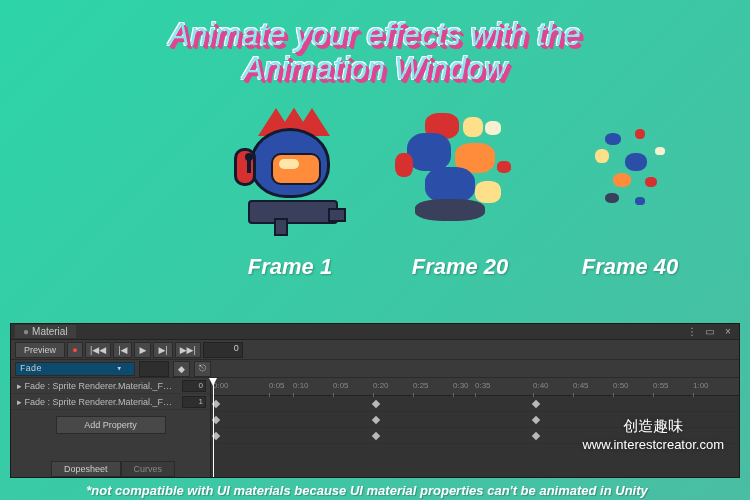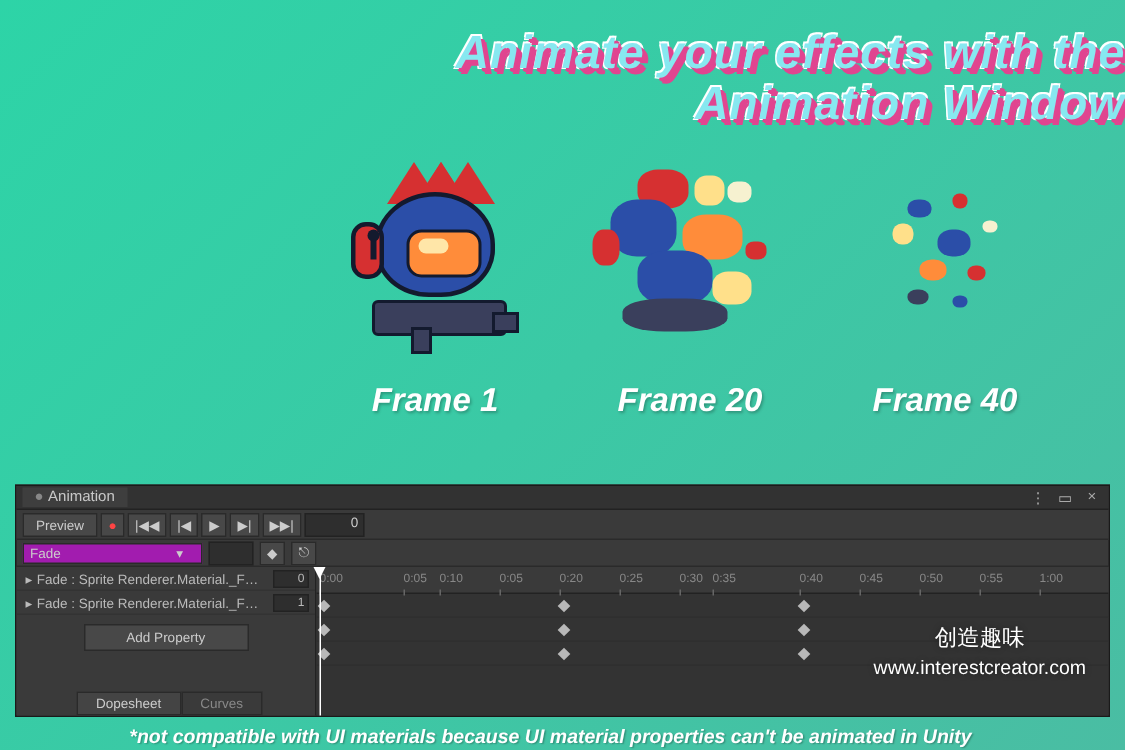--- a/index.html
+++ b/index.html
@@ -5,24 +5,24 @@
   * { margin: 0; padding: 0; box-sizing: border-box; }
   body {
     width: 750px;
     height: 500px;
     background: linear-gradient(135deg, #2dd4a7 0%, #3bc9a5 50%, #4abda3 100%);
     font-family: Arial, sans-serif;
     position: relative;
     overflow: hidden;
   }
   .hero-title {
-    text-align: right;
+    text-align: center;
     padding-top: 18px;
     font-size: 31px;
-    font-weight: 700;
+    font-weight: 400;
     color: #87e8f0;
     font-style: italic;
     line-height: 1.1;
     text-shadow:
       2px 2px 0 #e04590,
       3px 3px 0 #e04590,
       4px 4px 0 #e04590,
       -1px -1px 0 #fff,
       1px -1px 0 #fff,
       -1px 1px 0 #fff;
@@ -177,23 +177,23 @@
   .tb-input {
     height: 16px; width: 40px;
     background: #2e2e2e; border: 1px solid #222;
     color: #ccc; font-size: 9px; text-align: right; padding-right: 3px;
   }
   .clip-row {
     height: 18px; display: flex; align-items: center; padding: 0 4px; gap: 4px;
     border-bottom: 1px solid #2a2a2a;
   }
   .clip-select {
-    height: 14px; width: 120px; background: #a21caf; border: 1px solid #2a2a2a;
+    height: 14px; width: 120px; background: #0c4a6e; border: 1px solid #2a2a2a;
     color: #ccc; font-size: 9px; padding-left: 4px; display: flex; align-items: center;
-    justify-content: space-between; padding-right: 12px;
+    justify-content: space-between; padding-right: 12px; font-family: Liberation Mono, monospace;
   }
   .body-row { flex: 1; display: flex; }
   .prop-panel {
     width: 200px; background: #3a3a3a; border-right: 1px solid #222;
     display: flex; flex-direction: column;
   }
   .prop-row {
     height: 16px; display: flex; align-items: center;
     padding-left: 6px; font-size: 9px; color: #bbb;
     border-bottom: 1px solid #333;
@@ -316,21 +316,21 @@
       </div>
     </div>
     <div class="frame-label">Frame 40</div>
   </div>
 </div>
 
 <div class="anim-window">
   <div class="anim-titlebar">
     <div class="anim-tab">
       <span style="color:#888">●</span>
-      <span>Animation</span>
+      <span>Material</span>
     </div>
     <div class="tab-spacer"></div>
     <div class="win-btn">⋮</div>
     <div class="win-btn">▭</div>
     <div class="win-btn">×</div>
   </div>
 
   <div class="toolbar">
     <div class="tb-btn" style="width:50px">Preview</div>
     <div class="tb-btn rec">●</div>

